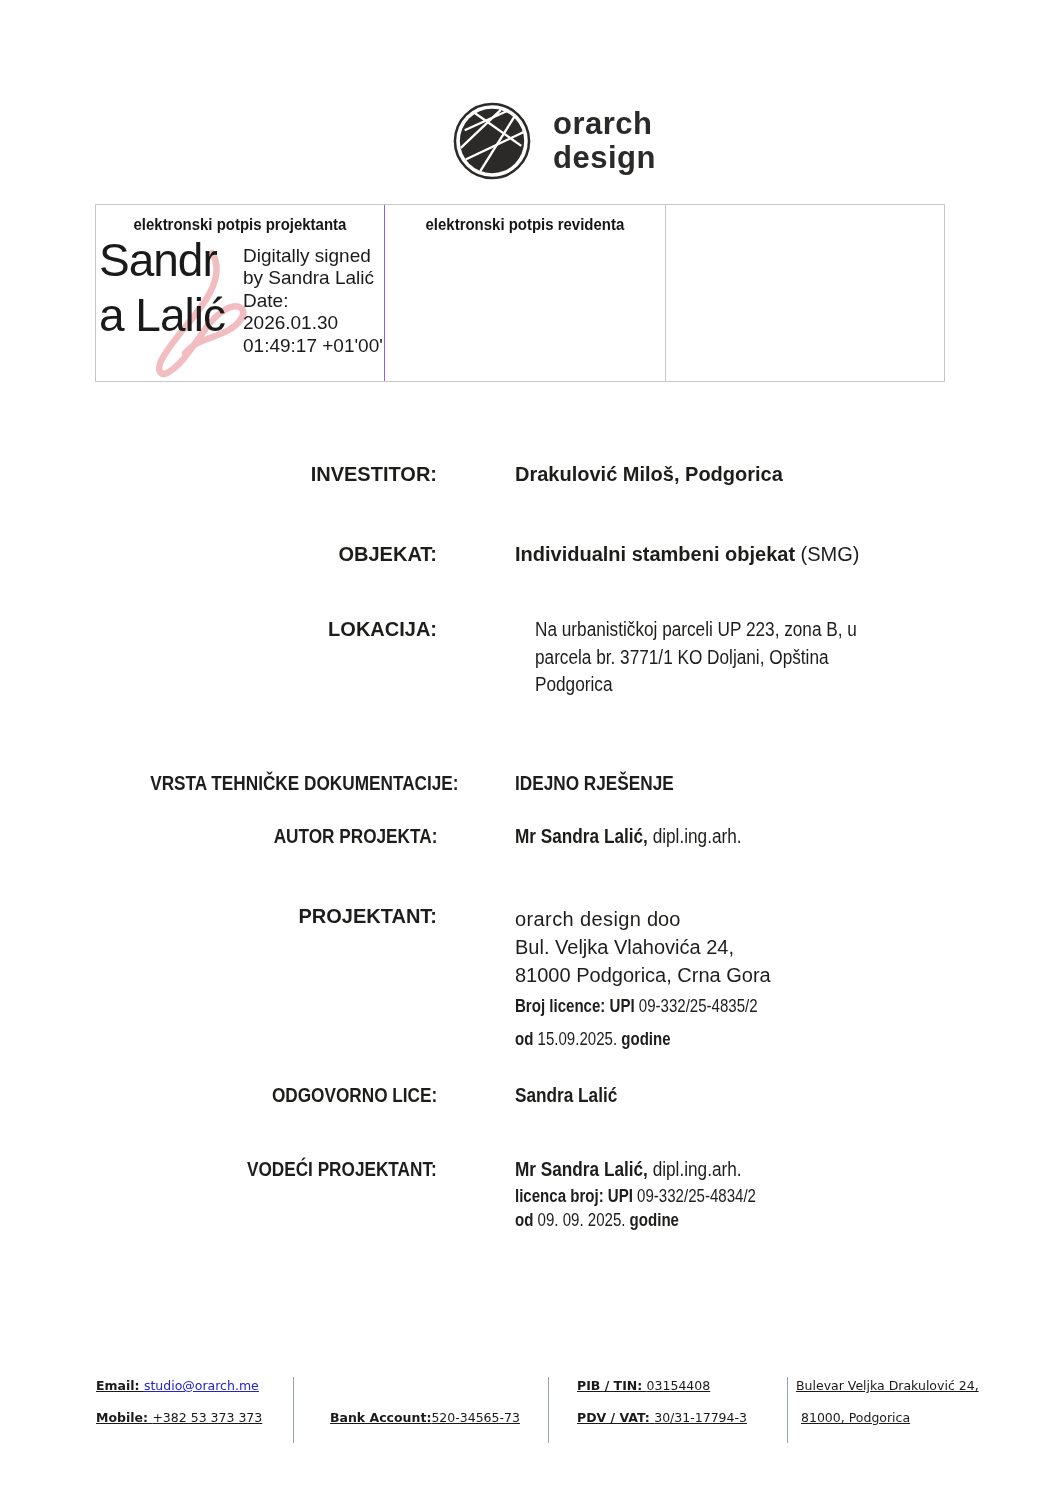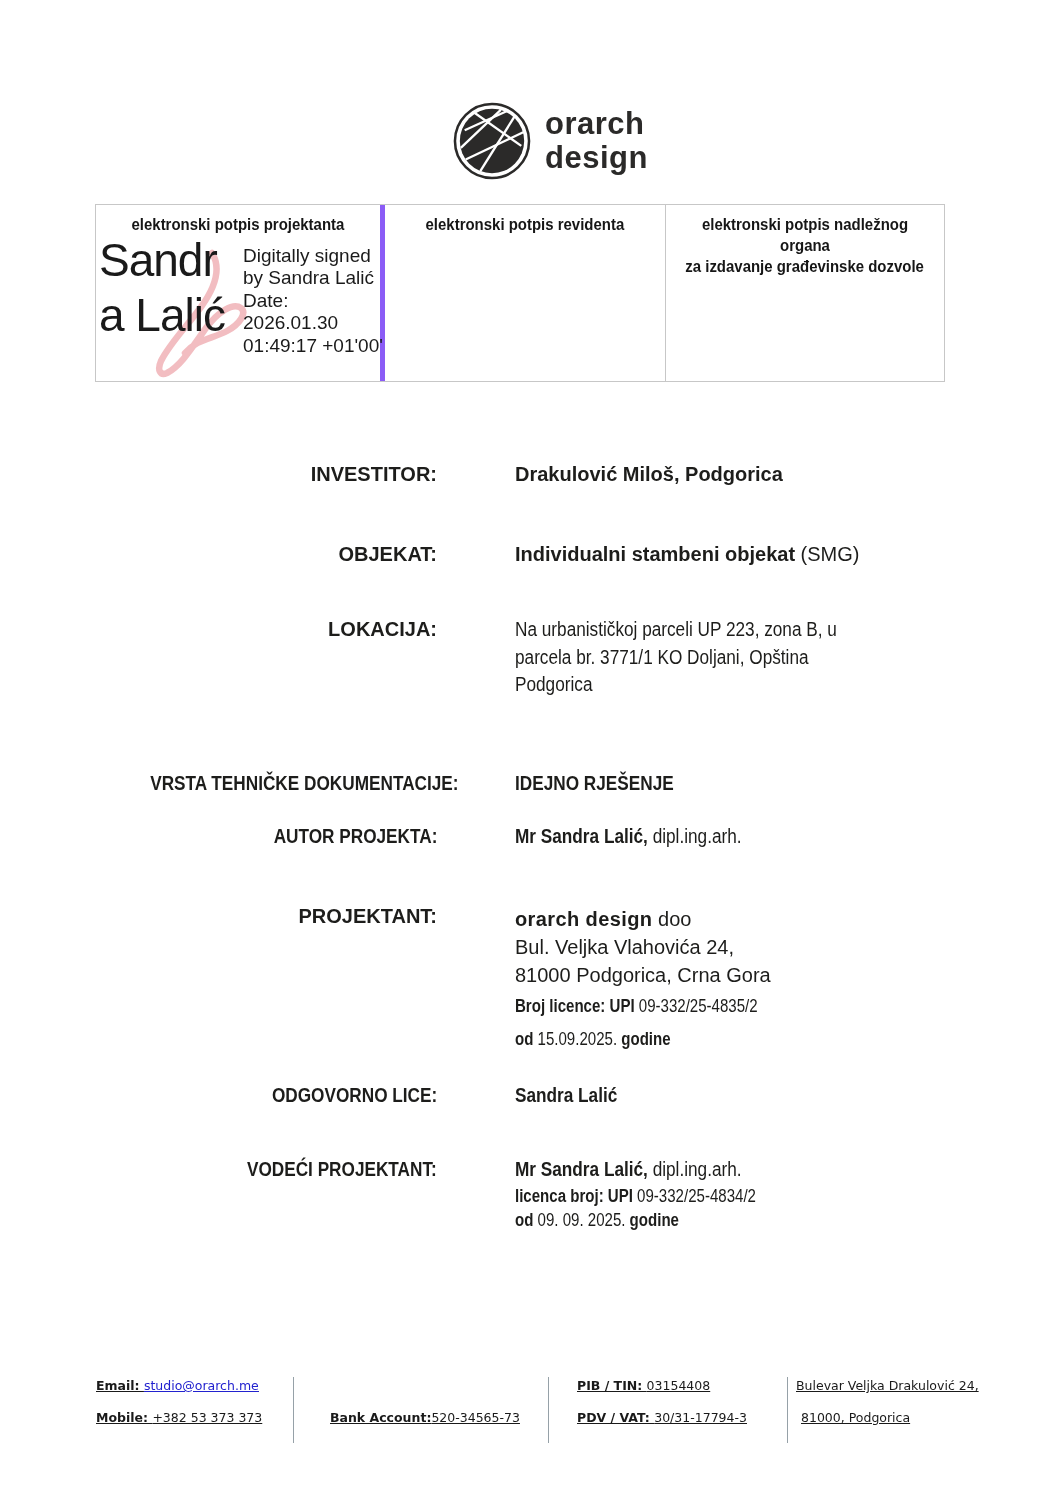--- a/index.html
+++ b/index.html
@@ -12,31 +12,31 @@
     overflow: hidden;
   }
   .abs { position: absolute; }
 
   
   .nw  { display: inline-block; transform: scaleX(0.86); transform-origin: left center; white-space: nowrap; }
   .nwr { display: inline-block; transform: scaleX(0.86); transform-origin: right center; white-space: nowrap; }
   .nwc { display: inline-block; transform: scaleX(0.88); transform-origin: center top; }
 
   
-  .logo-wrap { left: 453px; top: 102px; display: flex; align-items: center; gap: 14px; }
+  .logo-wrap { left: 453px; top: 102px; display: flex; align-items: center; gap: 22px; }
   .logo-icon svg { display: block; }
   .logo-text { font-size: 31px; font-weight: bold; color: #2b2a29; line-height: 34px; letter-spacing: 0.5px; }
 
   
   .sig-table {
     left: 95px; top: 204px; width: 850px; height: 178px;
     display: flex; border: 1px solid #c7c7c7; background: #fff;
   }
   .sig-cell { position: relative; height: 100%; }
-  .sig-cell.c1 { width: 289px; border-right: 5px solid #8b5cf6; }
+  .sig-cell.c1 { width: 289px; border-right: 1px solid #8b5cf6; }
   .sig-cell.c2 { width: 281px; border-right: 1px solid #c7c7c7; }
   .sig-cell.c3 { width: 278px; }
   .sig-header {
     width: 100%; text-align: center; padding-top: 9px;
     font-size: 17px; font-weight: bold; line-height: 21px; color: #161616;
   }
   .sig-flourish { position: absolute; left: 52px; top: 44px; }
   .sig-name {
     position: absolute; left: 3px; top: 28px;
     font-size: 46px; line-height: 55px; color: #1a1a1a;
@@ -47,23 +47,23 @@
     font-size: 19px; line-height: 22.4px; color: #1a1a1a; white-space: nowrap;
   }
 
   
   .flabel {
     position: absolute; left: 100px; width: 337px;
     text-align: right; font-weight: bold; font-size: 20px; white-space: nowrap;
   }
   .fvalue { position: absolute; left: 515px; font-size: 20px; white-space: nowrap; }
   .b { font-weight: bold; }
-  .lh27 { line-height: 27.5px; }
+  .lh27 { line-height: 27.5px; margin-left: 20px; }
   .small { font-size: 17.5px; }
-  .wordmark { font-weight: bold; letter-spacing: 0.4px; text-align: right; }
+  .wordmark { font-weight: normal; letter-spacing: 0.4px; text-align: right; }
 
   
   .foot { font-size: 12.5px; font-family: "DejaVu Sans", sans-serif; color: #1a1a1a; white-space: nowrap; text-decoration: underline; }
   .foot .lab { font-weight: bold; }
   .foot a { color: #2222cf; text-decoration: underline; }
   .fdiv { position: absolute; width: 1px; height: 66px; top: 1377px; background: #96a1a8; }
 </style>
 </head>
 <body>
 
@@ -105,26 +105,20 @@
       <div>Digitally signed</div>
       <div>by Sandra Lalić</div>
       <div>Date:</div>
       <div>2026.01.30</div>
       <div>01:49:17 +01'00'</div>
     </div>
   </div>
   <div class="sig-cell c2">
     <div class="sig-header">
       <span class="nwc">elektronski potpis revidenta</span>
-    </div>
-  </div>
-  <div class="sig-cell c3">
-    <div class="sig-header">
-      <span class="nwc">elektronski potpis nadležnog organa</span><br>
-      <span class="nwc">za izdavanje građevinske dozvole</span>
     </div>
   </div>
 </div>
 
 <div class="flabel" style="top:463px">INVESTITOR:</div>
 <div class="fvalue b" style="top:463px">Drakulović Miloš, Podgorica</div>
 
 <div class="flabel" style="top:543px">OBJEKAT:</div>
 <div class="fvalue" style="top:543px"><span class="b">Individualni stambeni objekat</span><span> (SMG)</span></div>
 

